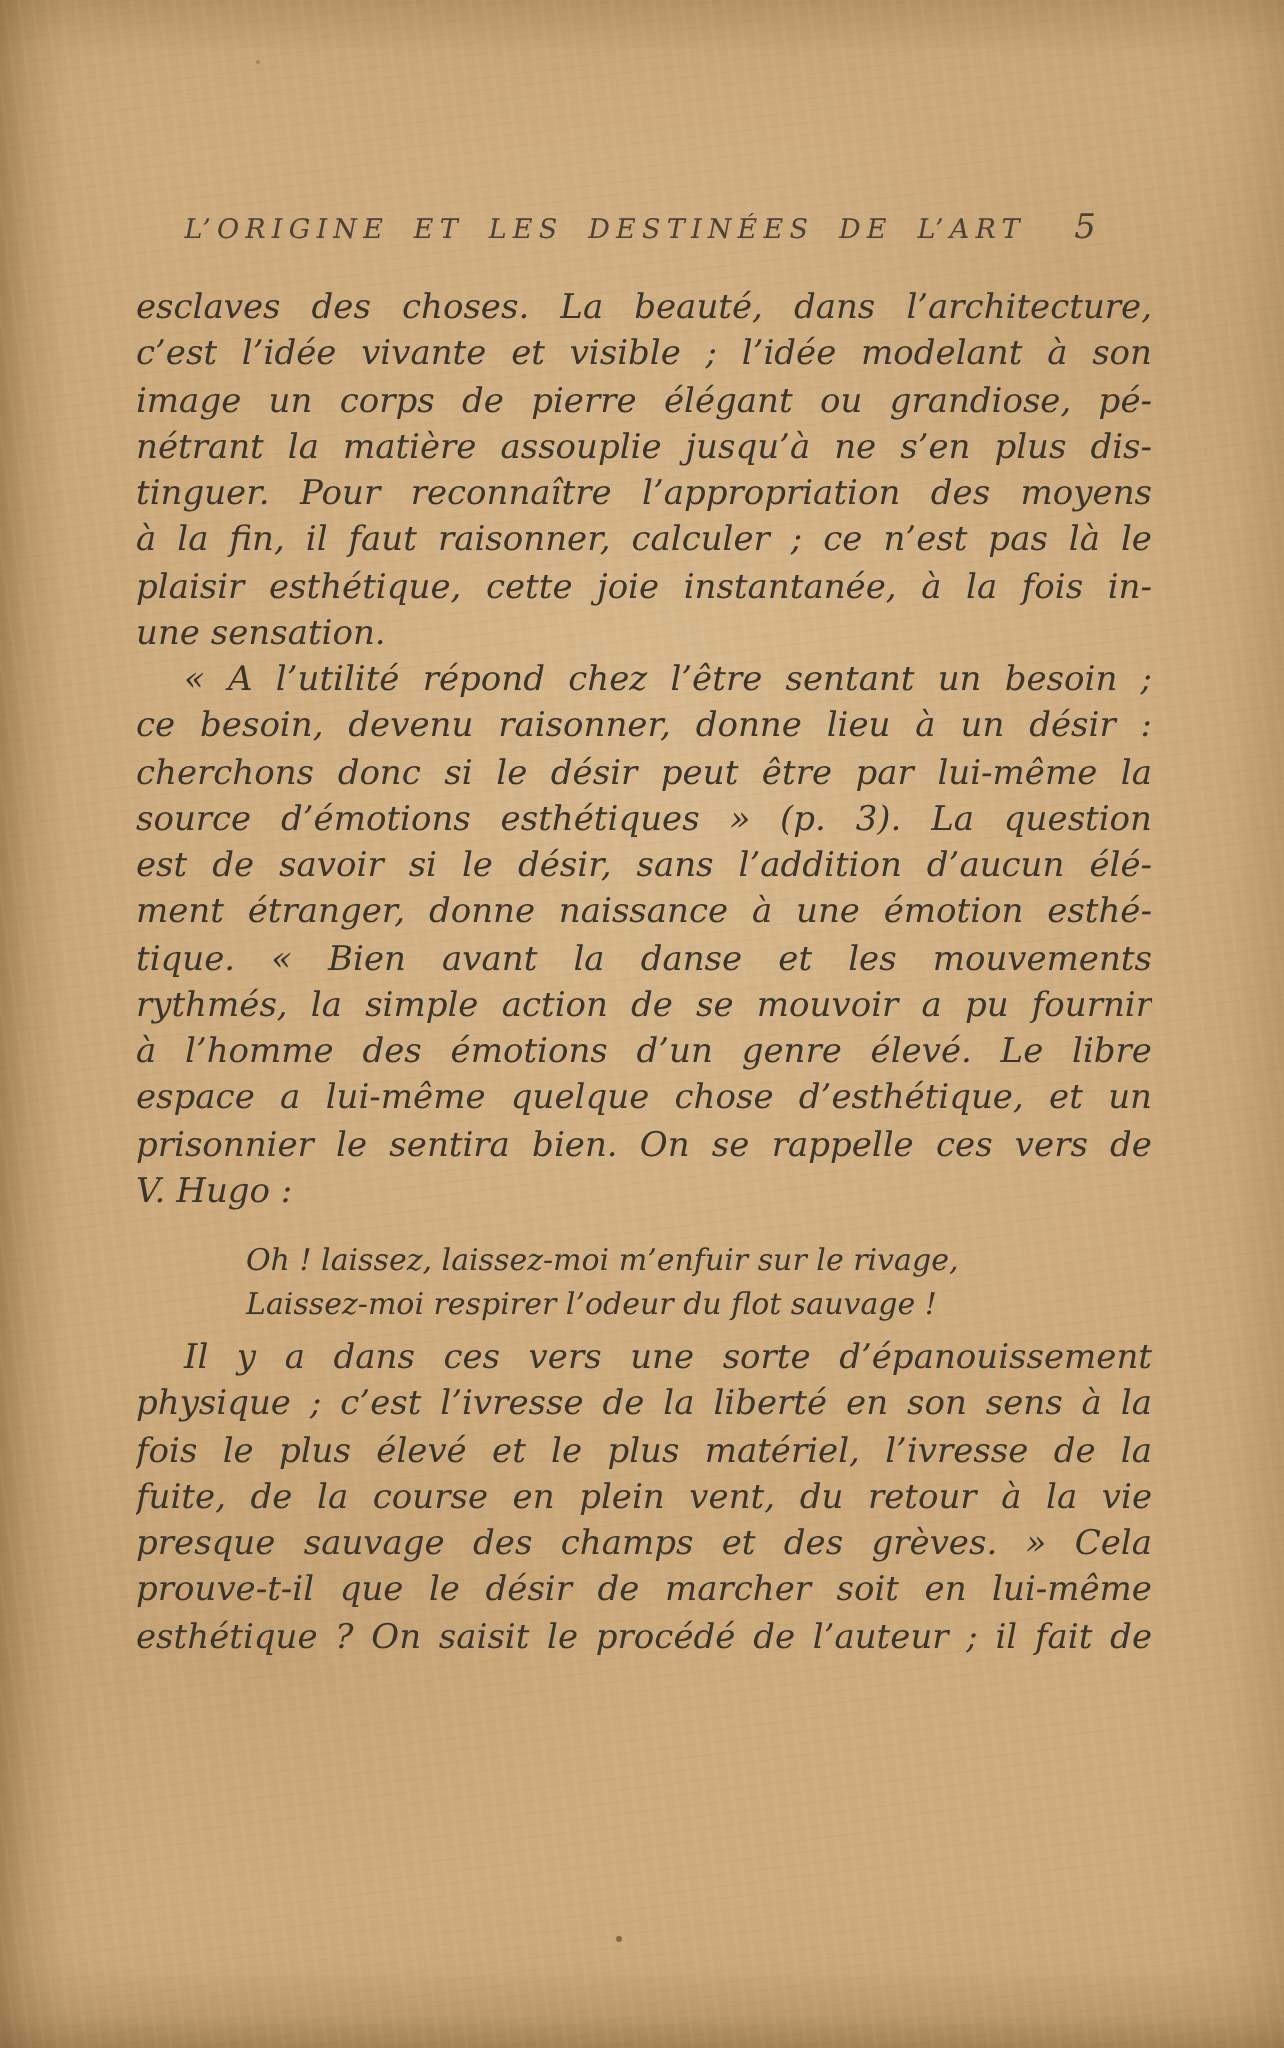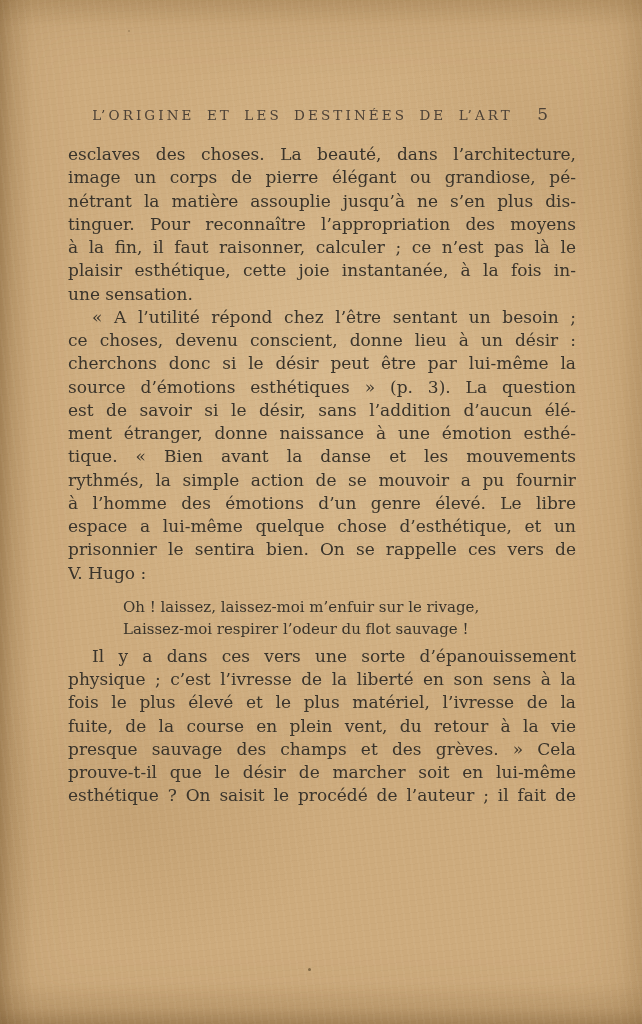--- a/index.html
+++ b/index.html
@@ -17,20 +17,21 @@
     background:
       radial-gradient(ellipse 420px 520px at 52% 38%, rgba(255,238,205,0.22), rgba(255,238,205,0) 70%),
       radial-gradient(ellipse 300px 200px at 20% 80%, rgba(120,85,40,0.10), rgba(120,85,40,0) 70%),
       radial-gradient(ellipse 260px 180px at 85% 15%, rgba(125,92,48,0.08), rgba(125,92,48,0) 70%),
       linear-gradient(to right, rgba(92,62,24,0.30) 0px, rgba(92,62,24,0.12) 12px, rgba(92,62,24,0) 32px),
       linear-gradient(to top, rgba(92,62,24,0.30) 0px, rgba(92,62,24,0.10) 16px, rgba(92,62,24,0) 42px),
       linear-gradient(to bottom, rgba(110,78,34,0.16) 0px, rgba(110,78,34,0) 26px),
       linear-gradient(to left, rgba(110,78,34,0.10) 0px, rgba(110,78,34,0) 22px),
       #cdab7d;
     box-shadow: inset 0 0 70px rgba(115,82,42,0.28);
+    font-style: italic;
   }
   
   .grain {
     position: absolute;
     inset: 0;
     background:
       repeating-linear-gradient(83deg, rgba(255,250,235,0.035) 0 2px, rgba(0,0,0,0) 2px 7px),
       repeating-linear-gradient(-7deg, rgba(96,68,30,0.030) 0 1px, rgba(0,0,0,0) 1px 6px);
     pointer-events: none;
   }
@@ -111,31 +112,32 @@
 
   <div class="running-header">
     <div class="header-title">L’ORIGINE ET LES DESTINÉES DE L’ART</div>
     <div class="page-number">5</div>
   </div>
 
   <div class="text-block">
 
     <div class="para">
       <div class="line">esclaves des choses. La beauté, dans l’architecture,</div>
+      <div class="line">c’est l’idée vivante et visible ; l’idée modelant à son</div>
       <div class="line">image un corps de pierre élégant ou grandiose, pé-</div>
       <div class="line">nétrant la matière assouplie jusqu’à ne s’en plus dis-</div>
       <div class="line">tinguer. Pour reconnaître l’appropriation des moyens</div>
       <div class="line">à la fin, il faut raisonner, calculer ; ce n’est pas là le</div>
       <div class="line">plaisir esthétique, cette joie instantanée, à la fois in-</div>
       <div class="line last">une sensation.</div>
     </div>
 
     <div class="para">
       <div class="line indent">« A l’utilité répond chez l’être sentant un besoin ;</div>
-      <div class="line">ce choses, devenu conscient, donne lieu à un désir :</div>
+      <div class="line">ce besoin, devenu raisonner, donne lieu à un désir :</div>
       <div class="line">cherchons donc si le désir peut être par lui-même la</div>
       <div class="line">source d’émotions esthétiques » (p. 3). La question</div>
       <div class="line">est de savoir si le désir, sans l’addition d’aucun élé-</div>
       <div class="line">ment étranger, donne naissance à une émotion esthé-</div>
       <div class="line">tique. « Bien avant la danse et les mouvements</div>
       <div class="line">rythmés, la simple action de se mouvoir a pu fournir</div>
       <div class="line">à l’homme des émotions d’un genre élevé. Le libre</div>
       <div class="line">espace a lui-même quelque chose d’esthétique, et un</div>
       <div class="line">prisonnier le sentira bien. On se rappelle ces vers de</div>
       <div class="line last">V. Hugo :</div>

